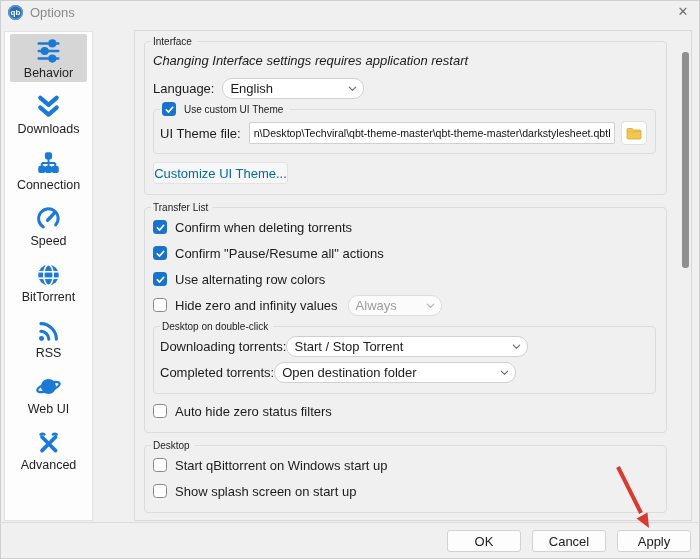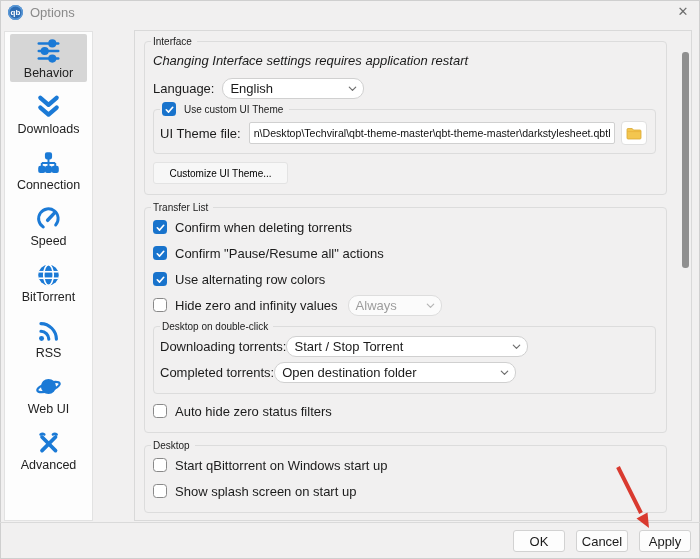--- a/index.html
+++ b/index.html
@@ -58,39 +58,39 @@
   .theme-group { margin:2px 0 0 2px; padding:3px 8px 8px 6px; }
   .theme-group legend { display:flex; align-items:center; padding:0 6px 0 2px; }
   .theme-row { display:flex; align-items:center; height:24px; margin-top:2px; }
   .theme-row label { margin-right:8px; white-space:nowrap; }
   .text-input { flex:1; height:22px; background:#fff; border:1px solid #d0d0d0; border-radius:2px;
     font-family:"Liberation Sans", sans-serif; font-size:10.6px; color:#111; padding:0 4px; min-width:0; }
   .folder-btn { width:26px; height:24px; margin-left:6px; background:#fff; border:1px solid #e0e0e0;
     border-radius:4px; display:flex; align-items:center; justify-content:center; flex:0 0 auto; }
   .folder-btn svg { width:16px; height:13px; }
   .ghost-btn { display:block; margin:8px 0 2px 2px; width:135px; height:22px; background:#f7f7f7;
-    border:1px solid #e3e3e3; border-radius:3px; color:#000000; font-size:10px;
+    border:1px solid #e3e3e3; border-radius:3px; color:#0369a1; font-size:13px;
     font-family:"Liberation Sans", sans-serif; }
 
   .hide-zero-combo { width:94px; margin-left:10px; }
   .lang-combo { width:142px; }
 
   .action-group { margin:3px 0 4px 2px; padding:1px 10px 8px 6px; }
   .action-row { display:flex; align-items:center; height:26px; }
   .action-row label { min-width:113px; white-space:nowrap; }
   .action-combo { flex:1; max-width:242px; }
 
   
   .scroll-thumb { position:absolute; left:682px; top:52px; width:7px; height:216px;
     background:#8f8f8f; border-radius:3px; }
 
   
   .footer { position:absolute; left:0; right:0; top:522px; height:37px; border-top:1px solid #dadada;
     display:flex; align-items:center; justify-content:flex-end; padding-right:9px; gap:11px; }
-  .footer button { width:52px; height:22px; background:#fdfdfd; border:1px solid #d2d2d2;
+  .footer button { width:74px; height:22px; background:#fdfdfd; border:1px solid #d2d2d2;
     border-radius:3px; font-size:13px; color:#1b1b1b; font-family:"Liberation Sans", sans-serif; }
 
   .arrow-overlay { position:absolute; inset:0; pointer-events:none; }
 </style>
 </head>
 <body>
 
 <div class="window">
 
   <div class="titlebar">

